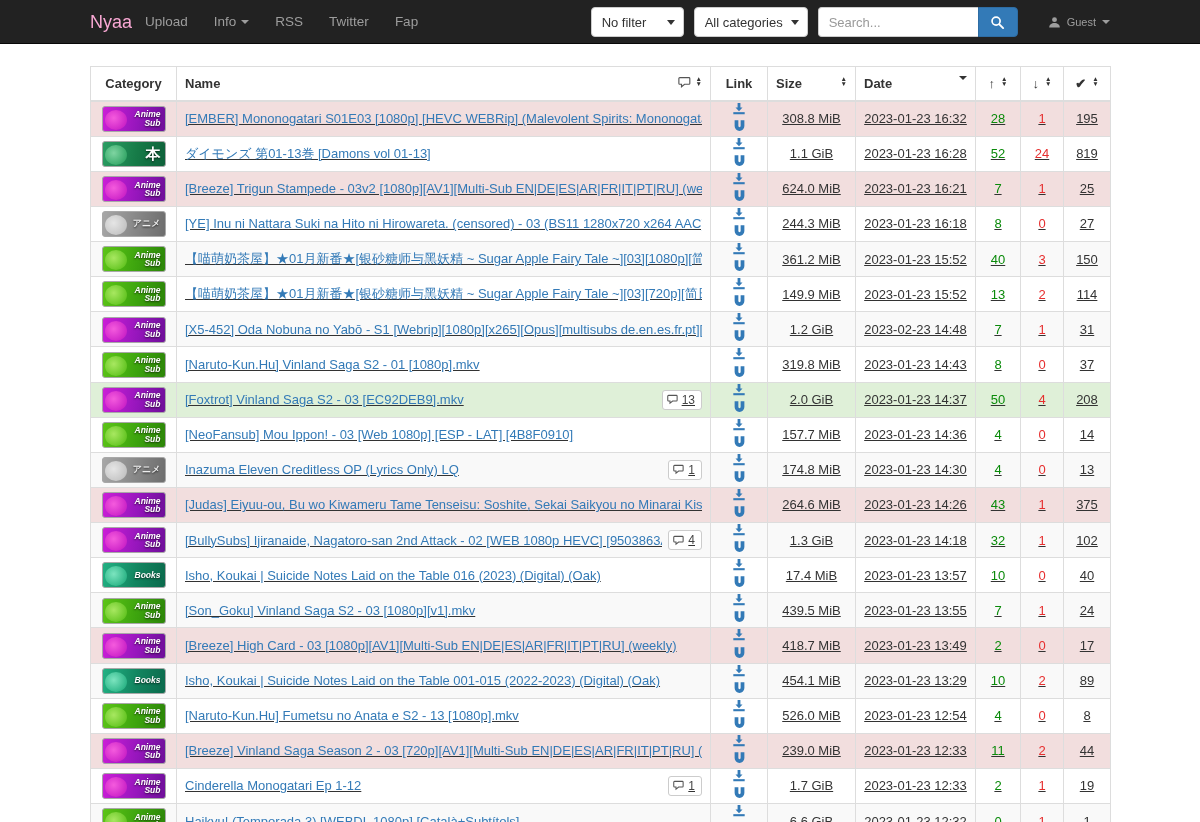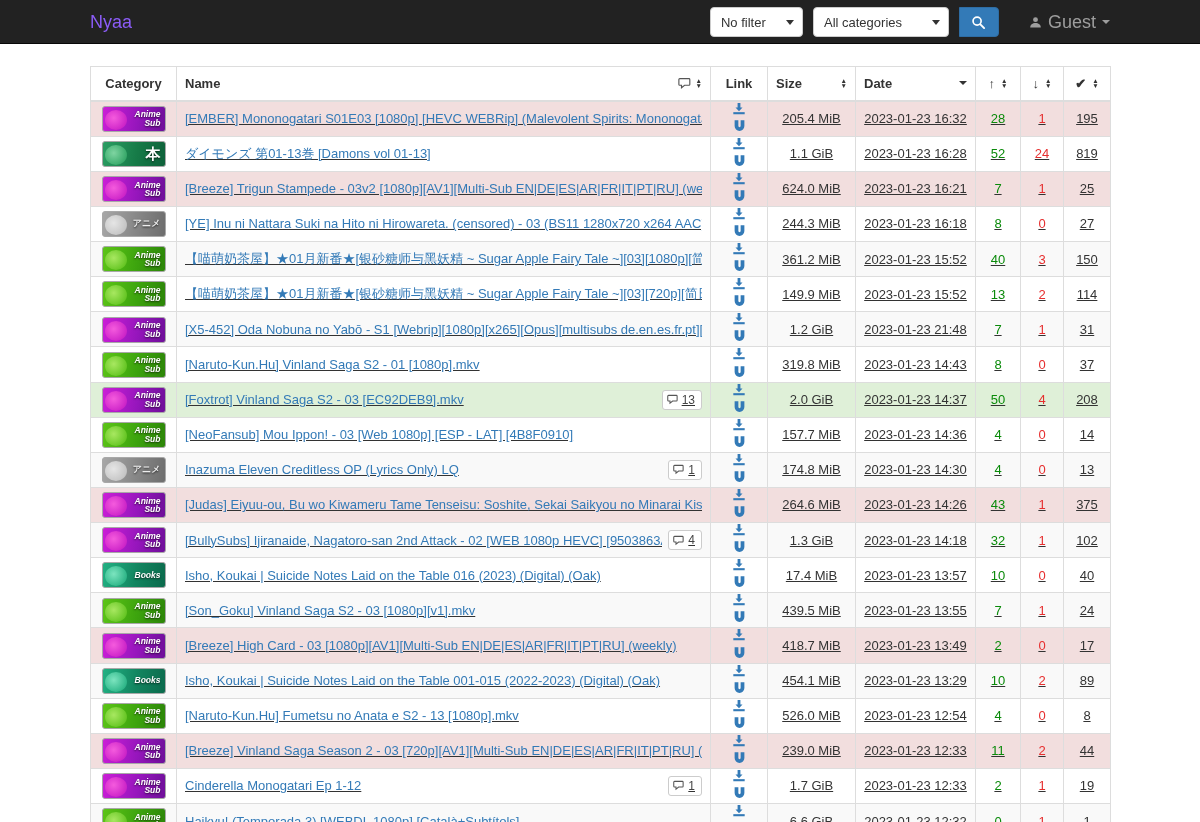--- a/index.html
+++ b/index.html
@@ -2,41 +2,41 @@
 <html><head>
 <meta charset="utf-8">
 <style>
   * { box-sizing: border-box; }
   html,body { margin:0; padding:0; background:#fff; }
   body { width:1200px; font-family:"Liberation Sans", sans-serif; font-size:13px; color:#333; }
 
   
   .navbar { height:44px; background:#222; border-bottom:1px solid #080808; width:100%; }
   .navbar-inner { width:1020px; margin:0 auto; height:44px; display:flex; align-items:center; }
-  .brand { color:#8b5cf6; font-size:18px; text-decoration:none; line-height:44px; }
+  .brand { color:#f9a8d4; font-size:18px; text-decoration:none; line-height:44px; }
   .nav-link { color:#9d9d9d; text-decoration:none; padding:0 13px; line-height:44px; font-size:13.5px; display:inline-flex; align-items:center; gap:5px; }
   .caret { display:inline-block; width:0; height:0; border-left:4px solid transparent; border-right:4px solid transparent; border-top:4px solid currentColor; }
   .nav-form { margin-left:auto; display:flex; align-items:center;padding-left:9px; }
   .fake-select { background:#fff; border:1px solid #ccc; border-radius:4px; height:30px; display:flex; align-items:center; justify-content:space-between; padding:0 8px 0 10px; color:#333; font-size:13px; cursor:pointer; }
   .sel-filter { width:93px; margin-right:10px; }
-  .sel-cat { width:136px; margin-right:10px; }
+  .sel-cat { width:114px; margin-right:10px; }
   .fake-select .caret { color:#333; border-top-width:5px; border-left-width:4px; border-right-width:4px; }
   .search-group { display:flex; }
   .search-input { width:160px; height:30px; border:1px solid #ccc; border-right:none; border-radius:4px 0 0 4px; padding:0 10px; font-size:13px; color:#333; outline:none; font-family:"Liberation Sans", sans-serif; }
   .search-input::placeholder { color:#999; }
   .search-btn { width:40px; height:30px; background:#337ab7; border:1px solid #2e6da4; border-radius:0 4px 4px 0; display:flex; align-items:center; justify-content:center; cursor:pointer; }
-  .guest { margin-left:30px; color:#9d9d9d; display:inline-flex; align-items:center; gap:6px; line-height:44px; text-decoration:none; font-size:18px; }
+  .guest { margin-left:30px; color:#9d9d9d; display:inline-flex; align-items:center; gap:6px; line-height:44px; text-decoration:none; font-size:11px; }
 
   
   .container { width:1020px; margin:22px auto 0; }
   table { border-collapse:collapse; table-layout:fixed; width:1020px; }
   th, td { border:1px solid #ddd; font-size:13px; padding:0 8px; }
   th { height:34px; font-weight:bold; color:#333; border-bottom:2px solid #ddd; background:#fff; }
   td { height:33px; }
-  .th-flex { display:flex; align-items:center; width:100%; }
+  .th-flex { display:flex; align-items:flex-start; width:100%; }
   .th-center { justify-content:center; }
   .sort-pair { display:inline-flex; flex-direction:column; font-size:6.5px; line-height:5px; color:#333; margin-left:4px; }
   .ml-auto { margin-left:auto; }
   .th-gap { gap:2px; }
 
   tbody tr { background:#fff;text-decoration:underline; }
   tbody tr:nth-child(odd) { background:#f9f9f9; }
   tbody tr.row-remake, tbody tr.row-remake:nth-child(odd) { background:#f2dede; }
   tbody tr.row-trusted, tbody tr.row-trusted:nth-child(odd) { background:#dff0d8; }
 
@@ -68,31 +68,44 @@
   .seeders { color:#0a8a0a; }
   .leechers { color:#e62e2e; }
   .downloads { color:#333; }
 </style>
 </head>
 <body>
 
 <nav class="navbar">
   <div class="navbar-inner">
     <a class="brand">Nyaa</a>
+    <span id="nav-links"><a class="nav-link">
+          <span>Upload</span>
+        </a><a class="nav-link">
+          <span>Info</span>
+          <span class="caret"></span>
+        </a><a class="nav-link">
+          <span>RSS</span>
+        </a><a class="nav-link">
+          <span>Twitter</span>
+        </a><a class="nav-link">
+          <span>Fap</span>
+        </a></span>
 
     <div class="nav-form">
       <div class="fake-select sel-filter">
         <span>No filter</span>
         <span class="caret"></span>
       </div>
       <div class="fake-select sel-cat">
         <span>All categories</span>
         <span class="caret"></span>
       </div>
       <div class="search-group">
+        <input class="search-input" placeholder="Search..." style="">
         <div class="search-btn">
           <span style="display:inline-flex;">
             <svg width="15" height="15" viewBox="0 0 16 16">
                 <circle cx="6.5" cy="6.5" r="4.3" fill="none" stroke="#fff" stroke-width="1.8"></circle>
                 <line x1="10" y1="10" x2="14" y2="14" stroke="#fff" stroke-width="2" stroke-linecap="round"></line>
               </svg>
           </span>
         </div>
       </div>
       <a class="guest">
@@ -212,21 +225,21 @@
                 <path d="M6.4 1h3.2v5.2H12L8 10.6 4 6.2h2.4z"></path>
                 <path d="M1.5 11.6h13V14h-13z"></path>
               </svg>
       </a>
       <a>
         <svg width="13" height="14" viewBox="0 0 16 16" fill="#337ab7">
                 <path d="M2 1h4.6v7.1a1.4 1.4 0 0 0 2.8 0V1H14v7.1a6 6 0 0 1-12 0z"></path>
               </svg>
       </a>
     </td>
-    <td class="size-cell">205.4 MiB</td>
+    <td class="size-cell">308.8 MiB</td>
     <td class="date-cell">2023-01-23 16:32</td>
     <td class="num-cell seeders">28</td>
     <td class="num-cell leechers">1</td>
     <td class="num-cell downloads">195</td>
   </tr>
 
   <tr>
     <td class="cat-cell">
       <a class="cat-icon c-lit-jp cat-kanji">
         <span class="cat-face"></span>
@@ -415,21 +428,21 @@
                 <path d="M1.5 11.6h13V14h-13z"></path>
               </svg>
       </a>
       <a>
         <svg width="13" height="14" viewBox="0 0 16 16" fill="#337ab7">
                 <path d="M2 1h4.6v7.1a1.4 1.4 0 0 0 2.8 0V1H14v7.1a6 6 0 0 1-12 0z"></path>
               </svg>
       </a>
     </td>
     <td class="size-cell">1.2 GiB</td>
-    <td class="date-cell">2023-01-23 21:48</td>
+    <td class="date-cell">2023-02-23 14:48</td>
     <td class="num-cell seeders">7</td>
     <td class="num-cell leechers">1</td>
     <td class="num-cell downloads">31</td>
   </tr>
 
   <tr>
     <td class="cat-cell">
       <a class="cat-icon c-anime-nonen">
         <span class="cat-face"></span>
         <span class="cat-text">Anime

